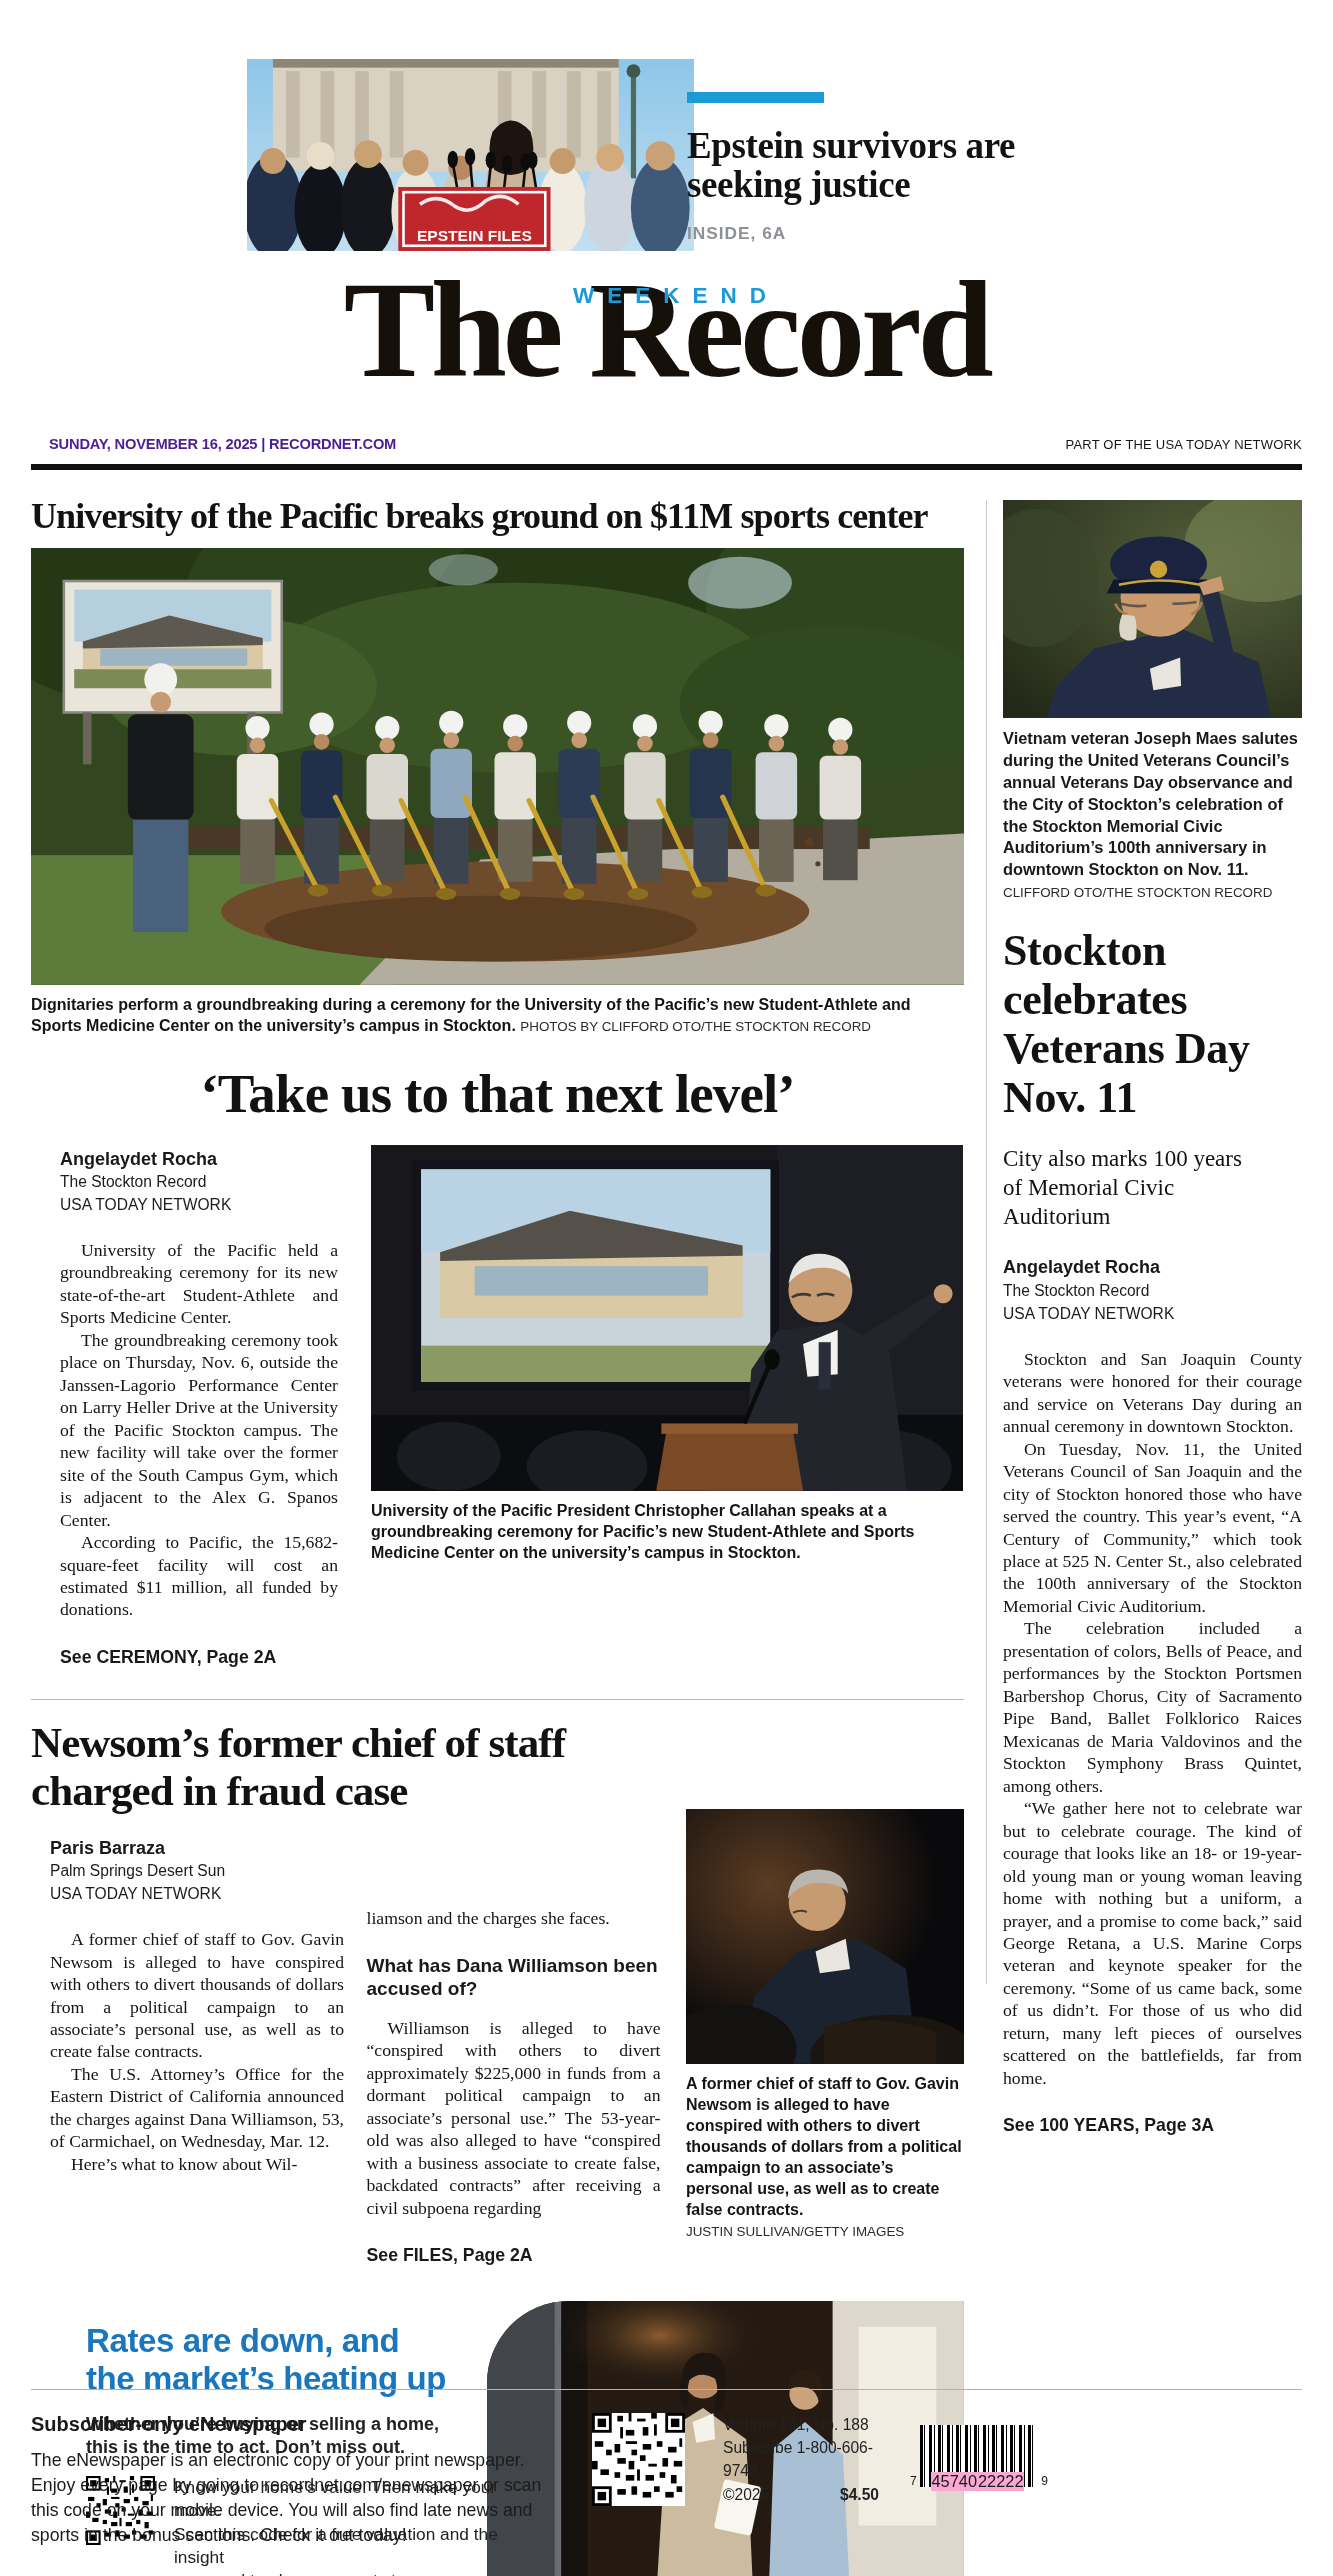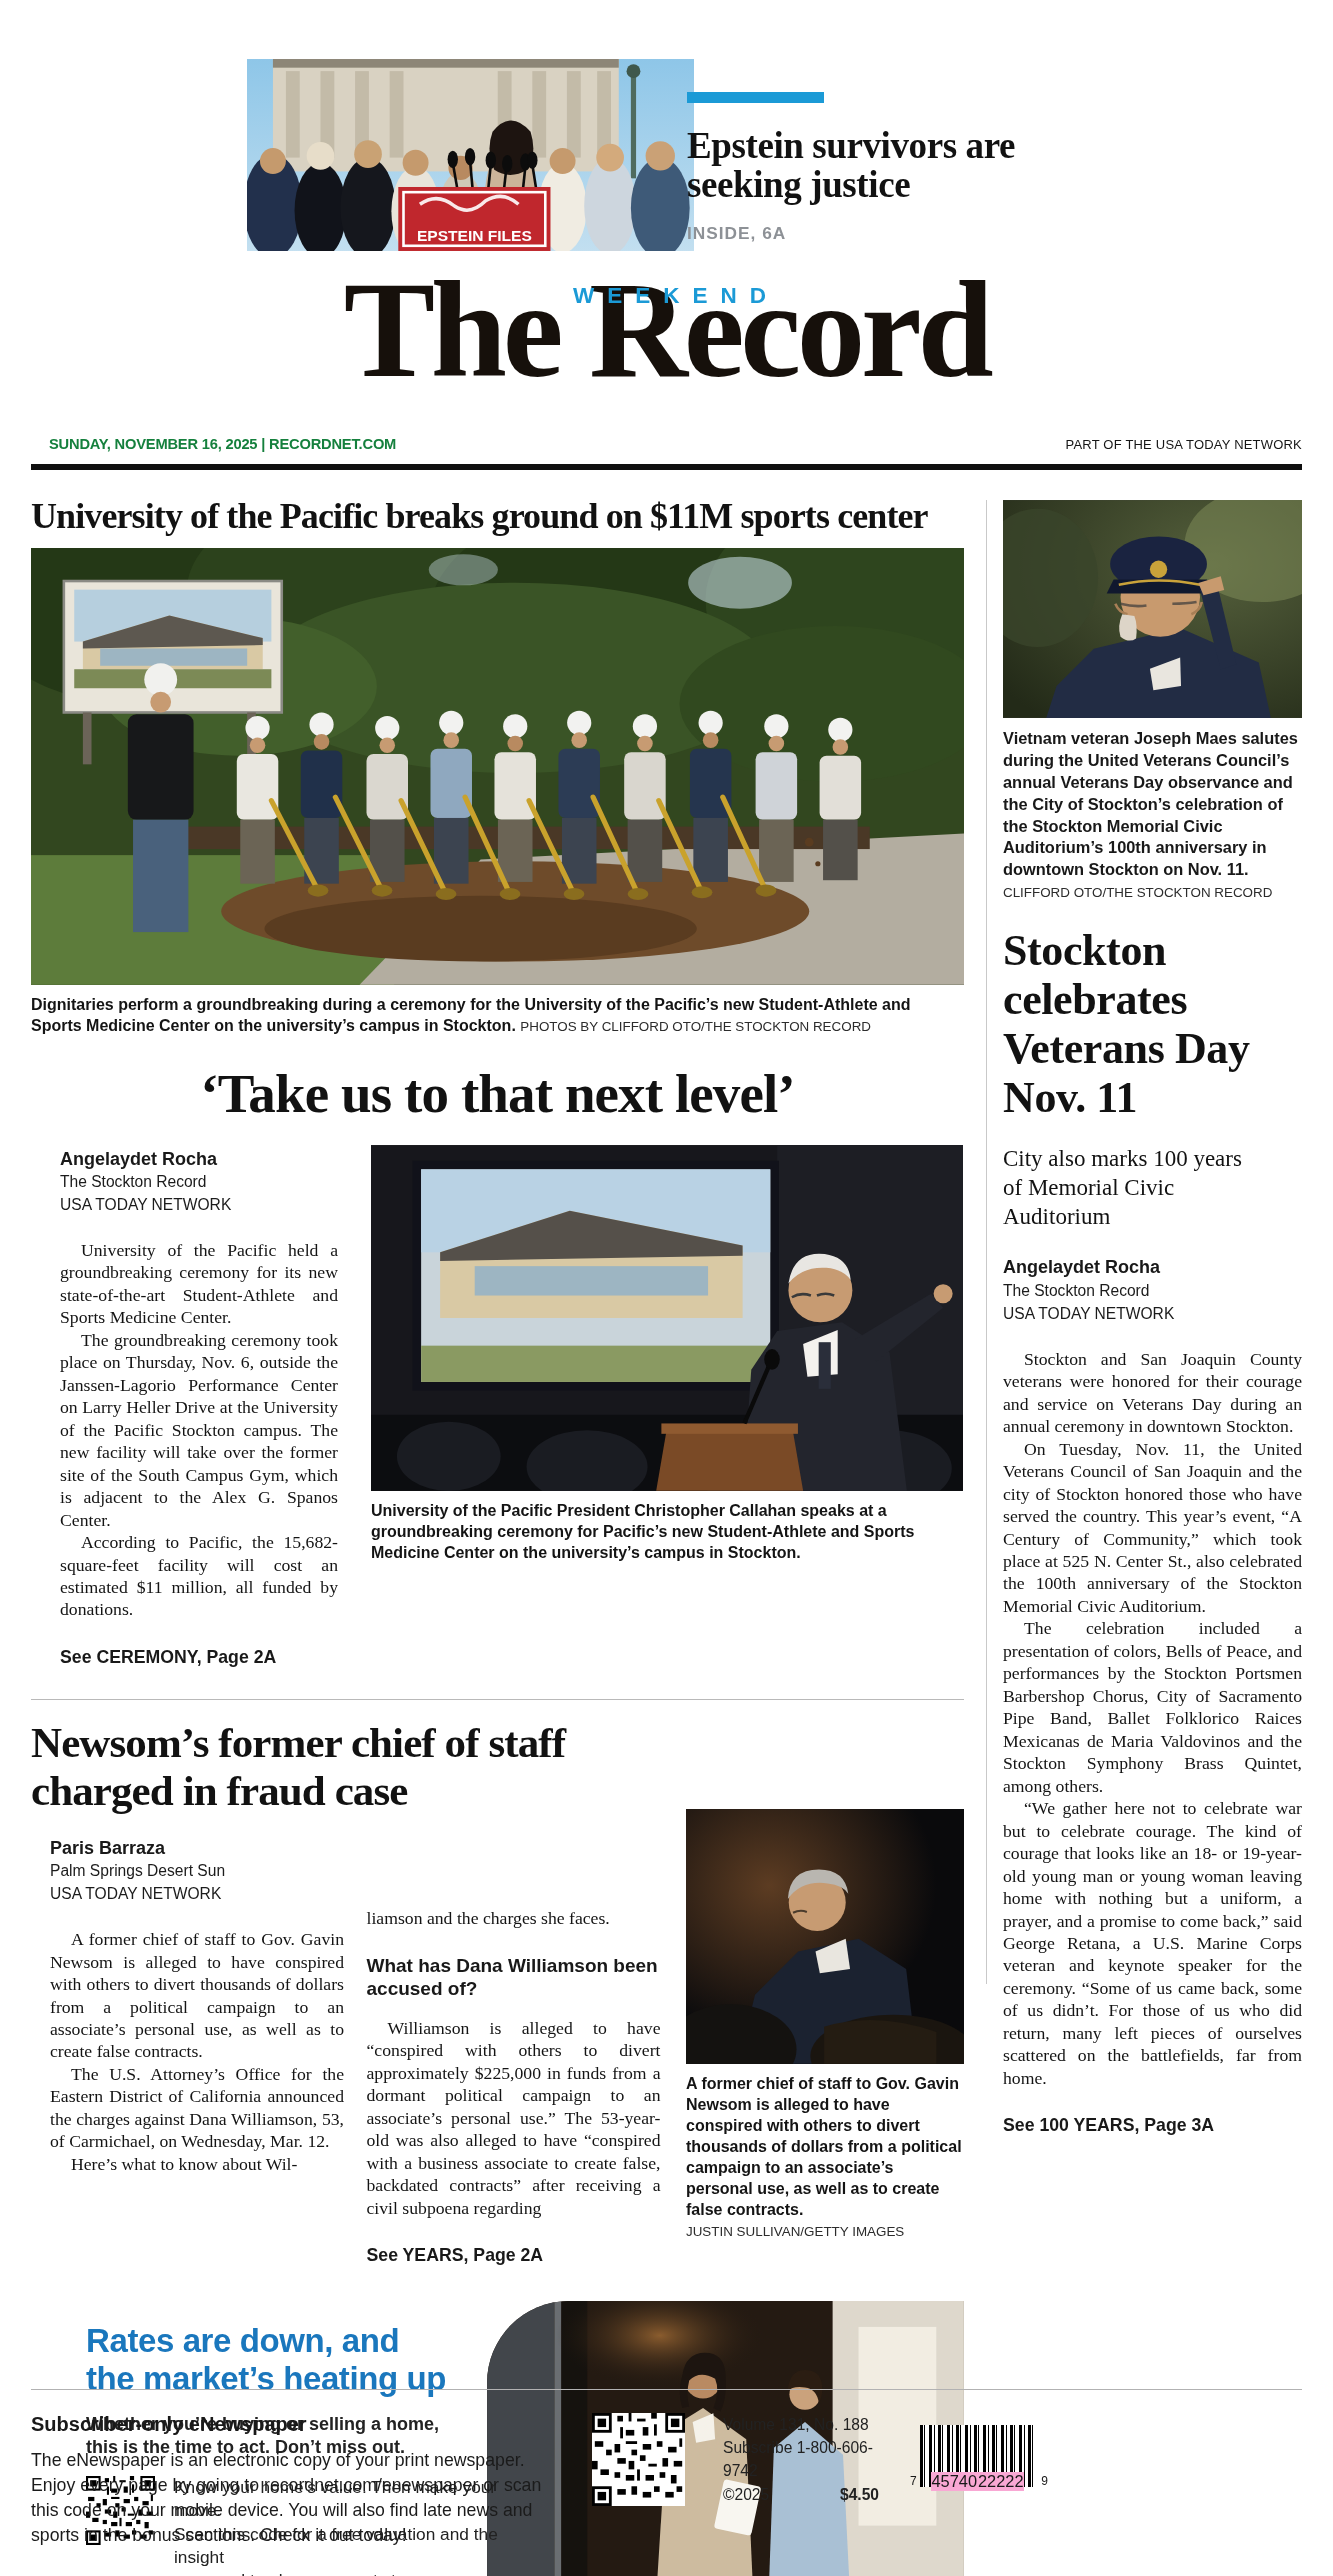--- a/index.html
+++ b/index.html
@@ -12,21 +12,21 @@
   .blue-bar{width:137px;height:11.2px;background:#1b9ad6;}
   .teaser-head{margin:22.5px 0 0 0;font:700 37px/1.06 "Liberation Serif",serif;letter-spacing:-0.4px;color:#121212;}
   .teaser-refer{margin-top:19px;font:700 17.3px "Liberation Sans",sans-serif;color:#8d9196;letter-spacing:1px;}
 
   
   .masthead{left:0;top:259px;width:1333px;height:169px;text-align:center;}
   .masthead h1{margin:0;font:700 137px/1.05 "Liberation Serif",serif;letter-spacing:-4.3px;color:#16100b;}
   .weekend{position:absolute;left:529px;top:24px;font:700 22.5px "Liberation Sans",sans-serif;color:#1b9ad6;letter-spacing:13px;margin-left:44px;}
 
   .dateline{left:49px;top:436px;width:1253px;display:flex;justify-content:space-between;align-items:baseline;}
-  .dateline .dl{font:700 14.7px "Liberation Sans",sans-serif;letter-spacing:-0.2px;color:#15803d;}
+  .dateline .dl{font:700 14.7px "Liberation Sans",sans-serif;letter-spacing:-0.2px;color:#4c1d95;}
   .dateline .dr{font:400 13px "Liberation Sans",sans-serif;color:#161616;letter-spacing:0.2px;}
   .thick-rule{left:31px;top:464px;width:1271px;height:6px;background:#0f0f0f;}
 
   
   .left-main{left:31px;top:493px;width:933px;}
   .right-rail{left:1003px;top:500px;width:299px;}
   .rail-divider{left:986px;top:500px;width:0.9px;height:1484px;background:#c9c9c9;}
 
   .lead-head{margin:5.2px 0 12px 0;font:700 36px/1.05 "Liberation Serif",serif;letter-spacing:-0.9px;white-space:nowrap;color:#121212;}
   .photo-box{width:100%;overflow:hidden;background:#444;}
@@ -390,21 +390,21 @@
               <p>The U.S. Attorney’s Office for the Eastern District of California announced the charges against Dana Williamson, 53, of Carmichael, on Wednesday, Mar. 12.</p>
               <p>Here’s what to know about Wil-</p>
             </div>
           </div>
           <div class="fraud-col2">
             <p class="cont">liamson and the charges she faces.</p>
             <div class="qa-subhead">What has Dana Williamson been accused of?</div>
             <div class="body-text" style="margin-top:0;">
               <p>Williamson is alleged to have “conspired with others to divert approximately $225,000 in funds from a dormant political campaign to an associate’s personal use.” The 53-year-old was also alleged to have “conspired with a business associate to create false, backdated contracts” after receiving a civil subpoena regarding</p>
             </div>
-            <div class="jump">See YEARS, Page 2A</div>
+            <div class="jump">See FILES, Page 2A</div>
           </div>
         </div>
       </div>
 
       <div class="fraud-right">
         <div class="photo-box" style="height:255px;">
           <svg width="278" height="255" viewBox="0 0 322 295">
             <rect width="322" height="295" fill="#0a0a0c"></rect>
             <radialGradient id="glow" cx="0.3" cy="0.3" r="0.6">
               <stop offset="0" stop-color="#6b4526"></stop>

